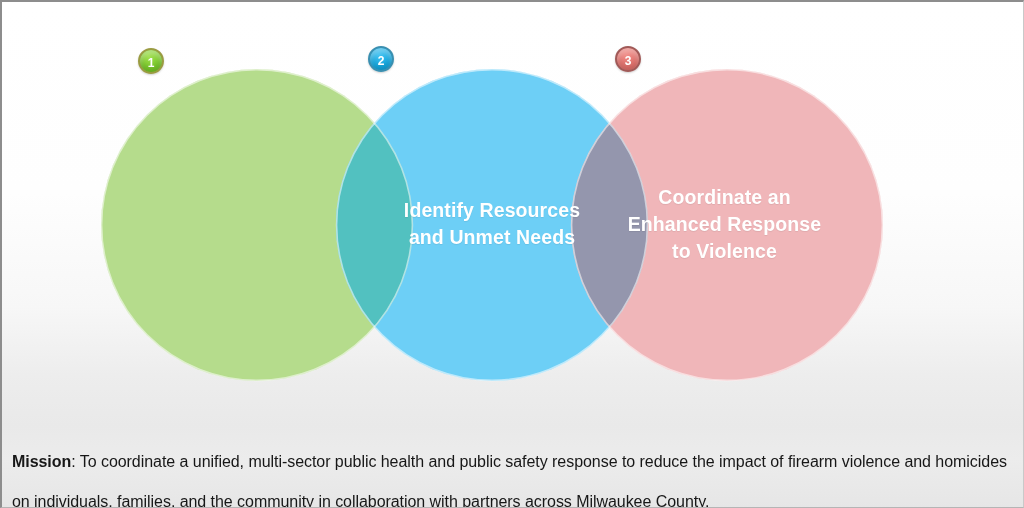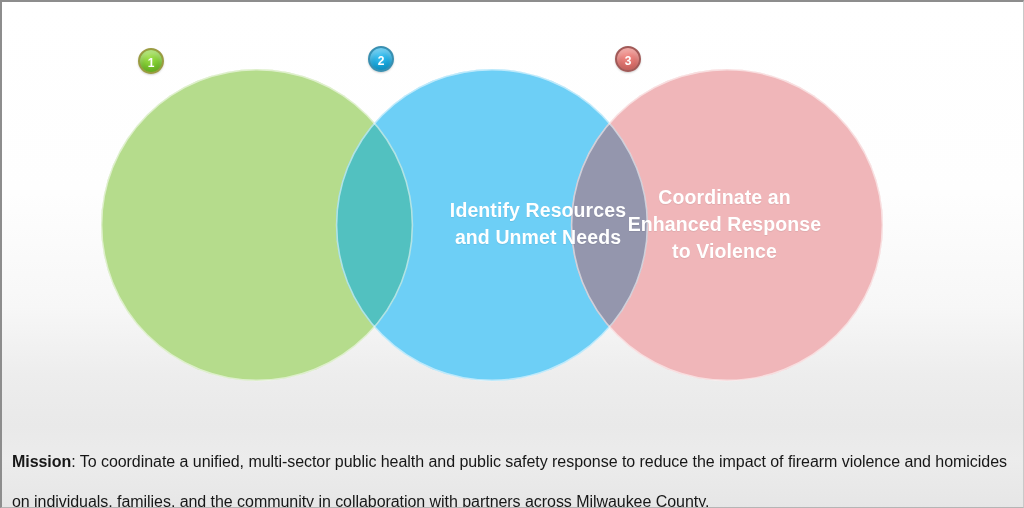--- a/index.html
+++ b/index.html
@@ -51,21 +51,21 @@
     text-align: center;
     color: #ffffff;
     font-weight: bold;
     font-size: 19.5px;
     line-height: 27px;
     letter-spacing: 0.1px;
     text-shadow: 0 1px 1px rgba(0,0,0,0.07);
     pointer-events: none;
   }
   #label-1 { left: 166px; top: 168px; width: 180px; }
-  #label-2 { left: 395px; top: 195px; width: 190px; margin-left: 46px; }
+  #label-2 { left: 395px; top: 195px; width: 190px; }
   #label-3 { left: 620px; top: 182px; width: 205px; }
 
   
   .badge {
     position: absolute;
     width: 26px;
     height: 26px;
     border-radius: 50%;
     color: #ffffff;
     font-size: 12px;

